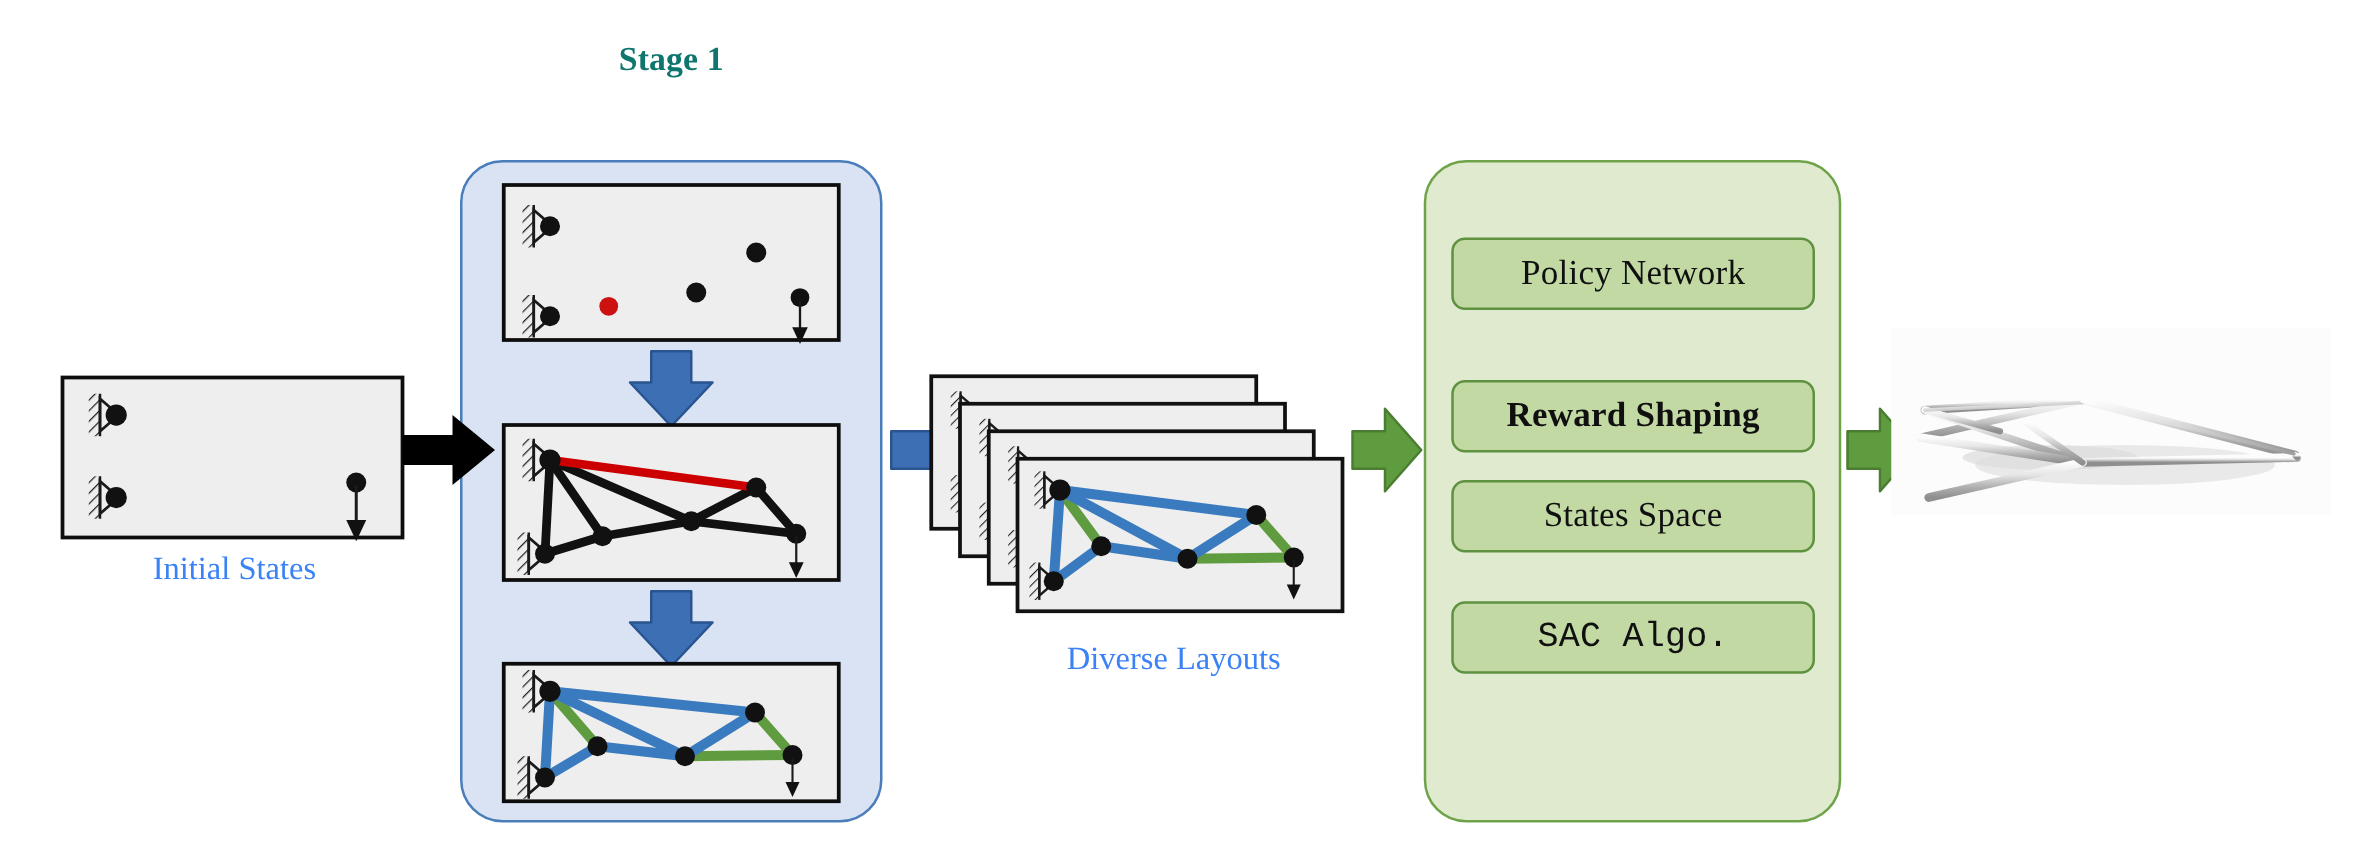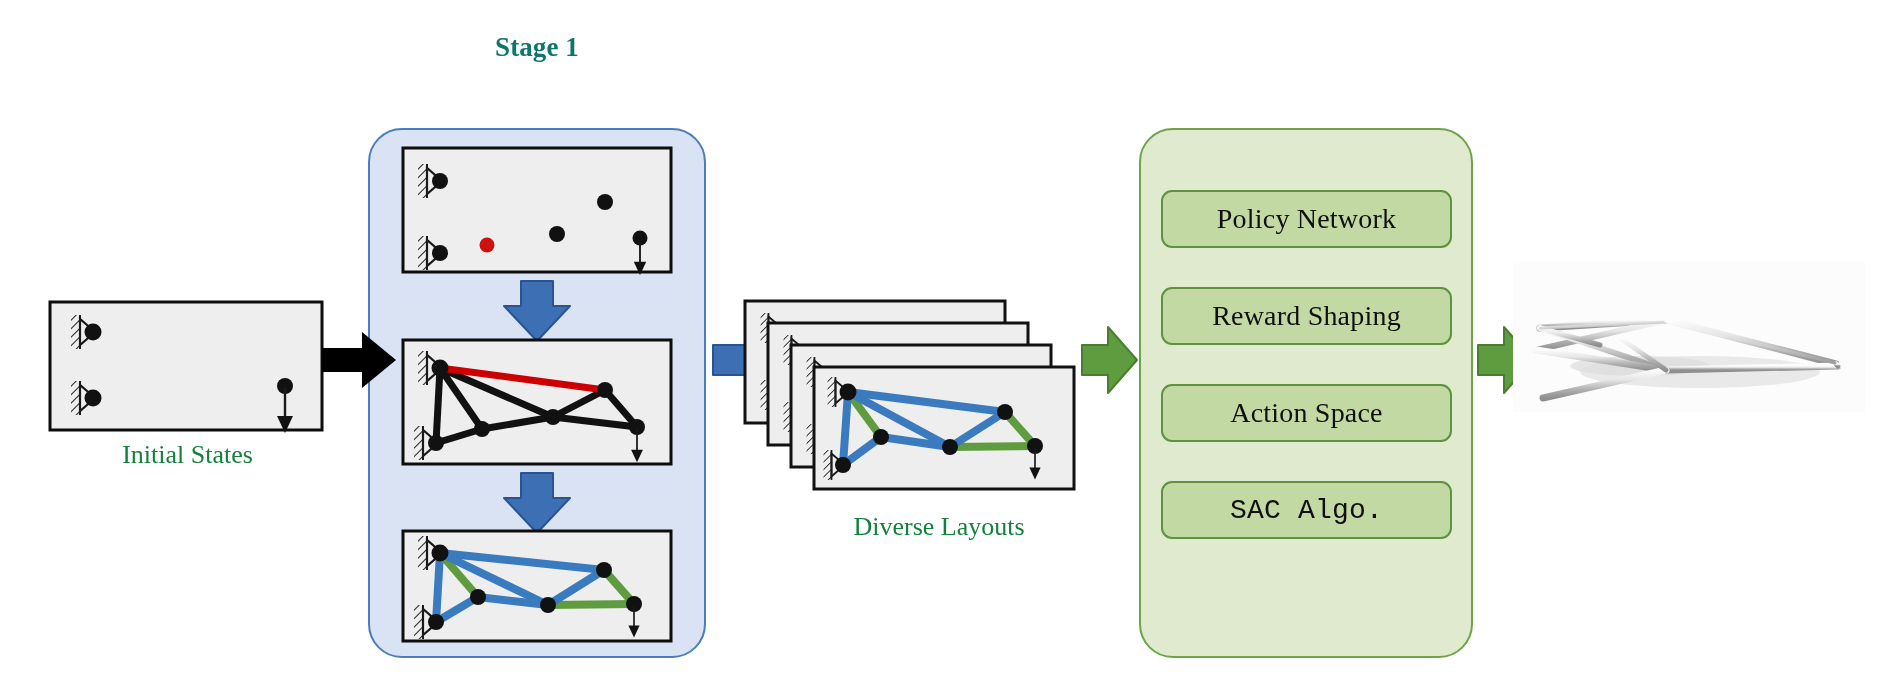--- a/index.html
+++ b/index.html
@@ -30,21 +30,21 @@
     font-size: 27px;
     line-height: 1.28;
     letter-spacing: .1px;
     color: #0f766e;
     white-space: nowrap;
   }
   .caption {
     position: absolute;
     text-align: center;
     font-size: 26px;
-    color: #15803d;
+    color: #3b82f6;
     white-space: nowrap;
   }
 
   
   #stage1-container {
     position: absolute;
     left: 368px;  top: 128px;
     width: 338px; height: 530px;
     background: #d9e3f3;
     border: 2.5px solid #4a7ebb;
@@ -349,21 +349,21 @@
     <g stroke="url(#tube2)" stroke-linecap="round" fill="none" opacity="0.95">
       <line x1="1540" y1="328" x2="1666" y2="322" stroke-width="3"></line>
       <line x1="1666" y1="321" x2="1835" y2="363" stroke-width="3"></line>
     </g>
   </g>
 </svg>
 
 <div class="rl-button" style="top:190px;">
   <span>Policy Network</span>
 </div>
-<div class="rl-button" style="top:287px;">
+<div class="rl-button" style="top:304px;font-weight:bold;">
   <span>Reward Shaping</span>
 </div>
 <div class="rl-button" style="top:384px;">
-  <span>Action Space</span>
+  <span>States Space</span>
 </div>
 <div class="rl-button" style="top:481px;font-family:Liberation Mono, monospace;">
   <span>SAC Algo.</span>
 </div>
 
 </body></html>

